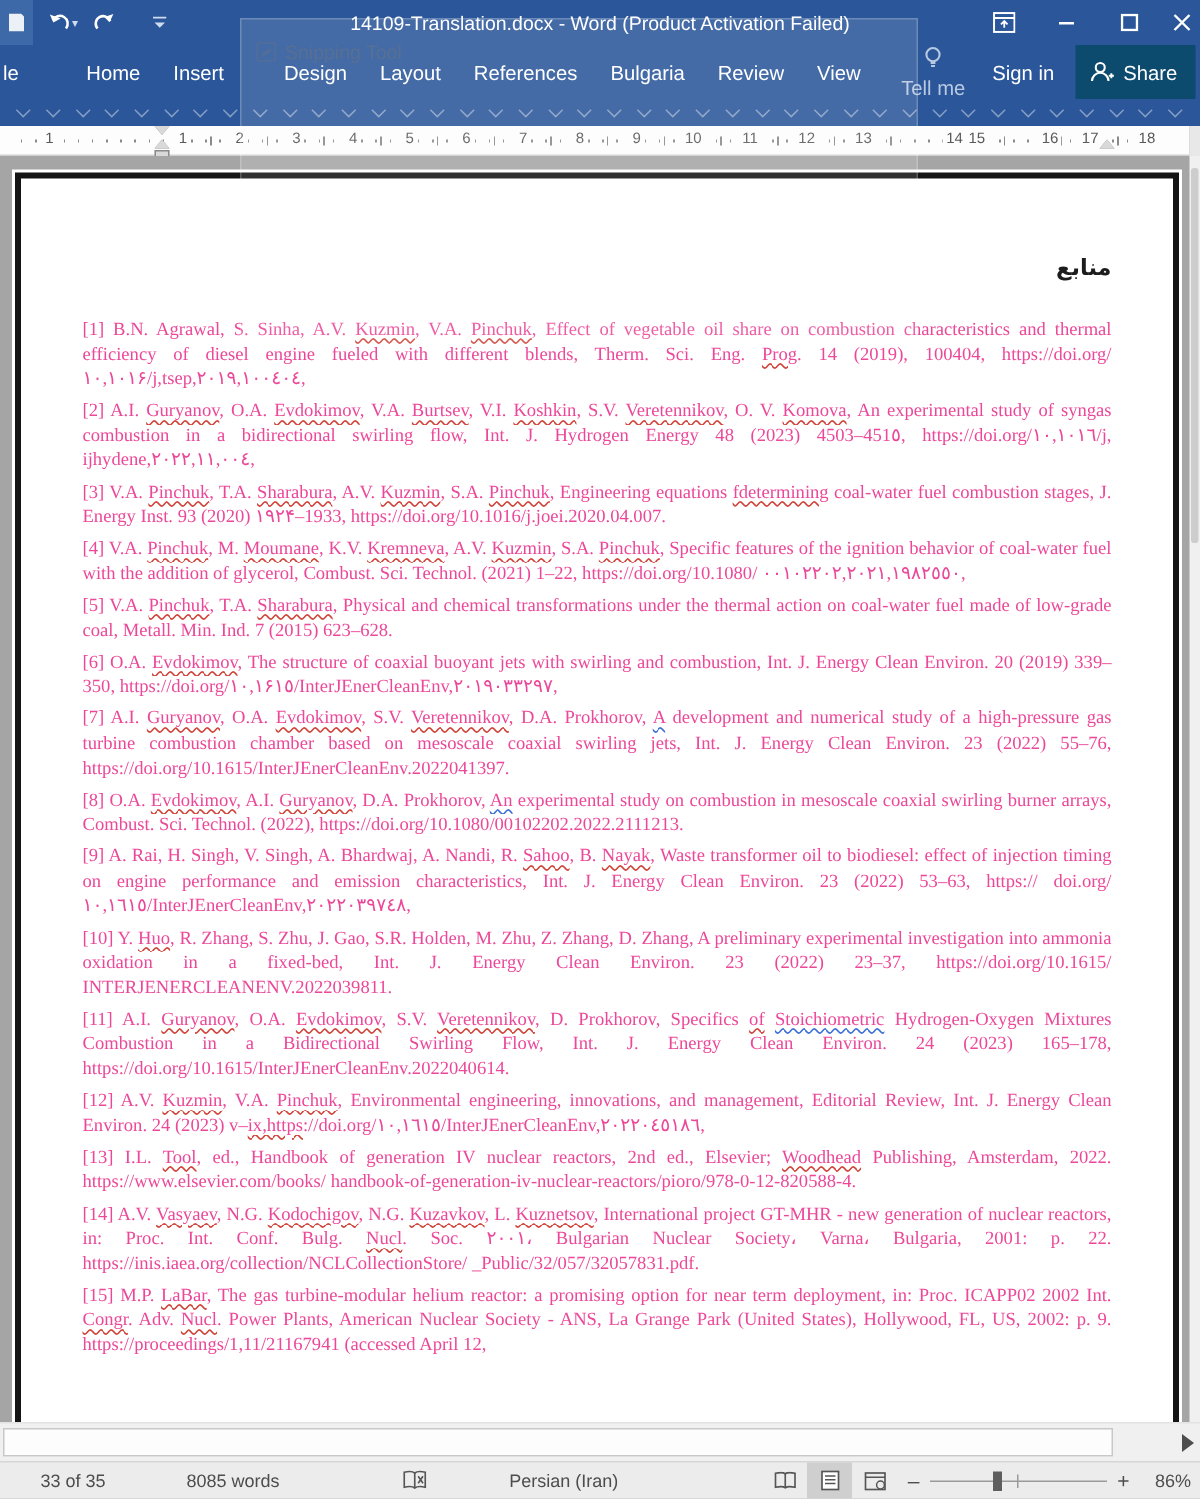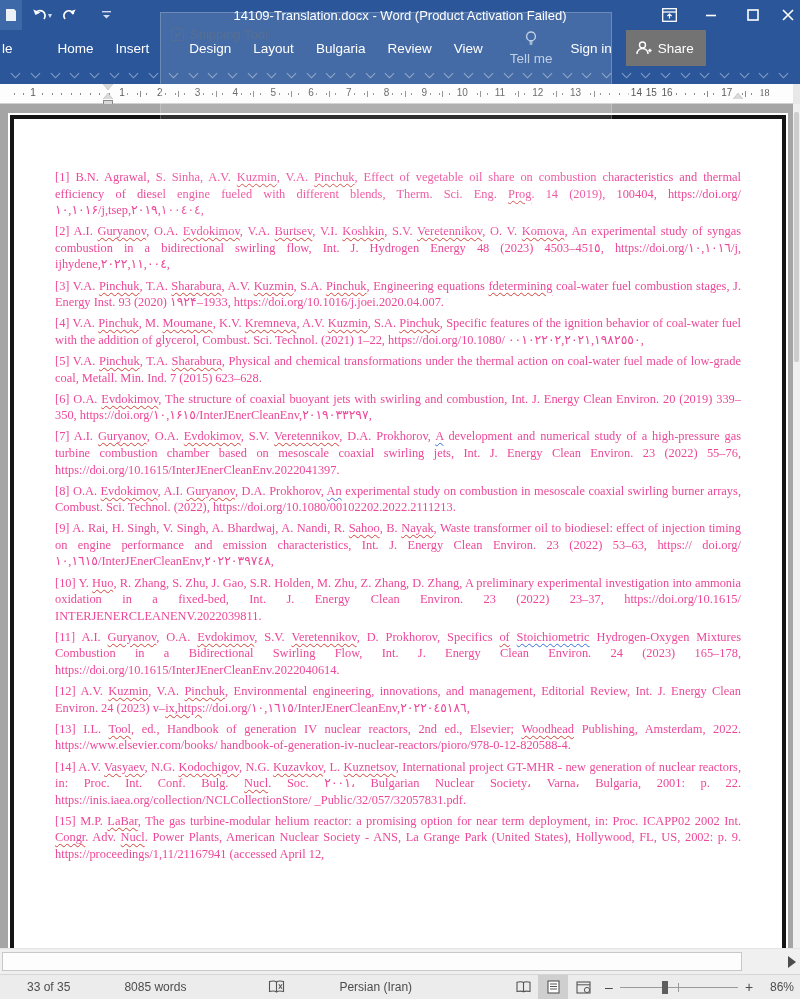--- a/index.html
+++ b/index.html
@@ -16,21 +16,21 @@
   .win-controls { margin-left:auto; display:flex; height:100%; }
   .win-btn { width:42px; height:100%; display:flex; align-items:center; justify-content:center; color:#fff; }
   .win-btn.close { width:26px; justify-content:flex-start; padding-left:8px; }
 
   
   .tabrow { position:absolute; left:0; top:30px; width:800px; height:36px; background:#2b579a; display:flex; align-items:center; color:#fff; font-size:13.5px; }
   .tab { padding:0 11px; height:100%; display:flex; align-items:center; white-space:nowrap; }
   .tab.file-partial { padding:0 8px 0 2px; }
   .tellme { display:flex; align-items:center; gap:5px; color:#b9c9e2; padding:0 8px; margin-left:8px;flex-direction:column; }
   .signin { padding:0 10px; }
-  .share { background:#737373; height:100%; display:flex; align-items:center; gap:6px; padding:0 12px 0 10px; margin-left:4px; flex:0 0 auto; }
+  .share { background:#0c4a6e; height:100%; display:flex; align-items:center; gap:6px; padding:0 12px 0 10px; margin-left:4px; flex:0 0 auto; }
 
   
   .chevrons { position:absolute; left:0; top:66px; width:800px; height:18px; background:#2b579a; display:flex; align-items:center; justify-content:space-around; padding:0 6px; }
   .chev { width:7px; height:7px; border-left:1.5px solid rgba(255,255,255,.42); border-bottom:1.5px solid rgba(255,255,255,.42); transform:rotate(-45deg); margin-top:-3px; }
 
   
   .ruler { position:absolute; left:0; top:84px; width:793px; height:20px; background:#fdfdfd; border-bottom:1px solid #d0d0d0; overflow:visible; }
   .ruler-ticks { position:absolute; left:14px; right:30px; top:9px; height:2px;
      background:repeating-linear-gradient(to right,#8a8a8a 0 1px,transparent 1px 9.45px); }
   .ruler-ticks2 { position:absolute; left:140px; right:40px; top:7px; height:6px;
@@ -137,20 +137,21 @@
     </div>
   </div>
 </div>
 
 <div class="tabrow">
   <div class="tab file-partial">le</div>
   <div class="tab" style="margin-left:26px">Home</div>
   <div class="tab">Insert</div>
   <div class="tab" style="margin-left:18px">Design</div>
   <div class="tab">Layout</div>
+  <div class="tab">References</div>
   <div class="tab">Bulgaria</div>
   <div class="tab">Review</div>
   <div class="tab">View</div>
   <div class="tellme">
     <span>
       <svg width="12" height="15" viewBox="0 0 12 15">
           <circle cx="6" cy="5.4" r="4.4" fill="none" stroke="#b9c9e2" stroke-width="1.4"></circle>
           <path d="M4.4 11 h3.2 M4.7 13 h2.6" stroke="#b9c9e2" stroke-width="1.3"></path>
         </svg>
     </span>
@@ -225,35 +226,36 @@
       <span class="ruler-num" style="left: 311px;">6</span>
       <span class="ruler-num" style="left: 348.8px;">7</span>
       <span class="ruler-num" style="left: 386.6px;">8</span>
       <span class="ruler-num" style="left: 424.4px;">9</span>
       <span class="ruler-num" style="left: 462.2px;">10</span>
       <span class="ruler-num" style="left: 500px;">11</span>
       <span class="ruler-num" style="left: 537.8px;">12</span>
       <span class="ruler-num" style="left: 575.6px;">13</span>
       <span class="ruler-num" style="left: 613.4px; margin-left: 23px;">14</span>
       <span class="ruler-num" style="left: 651.2px;">15</span>
-      <span class="ruler-num" style="left: 667px;">16</span>
+      <span class="ruler-num" style="left: 700px;">16</span>
       <span class="ruler-num" style="left: 726.8px;">17</span>
-      <span class="ruler-num" style="left: 764.6px; font-family: Liberation Serif, serif;">18</span>
+      <span class="ruler-num" style="left: 764.6px;">18</span>
     </div>
   <div class="ind-left-top"></div>
   <div class="ind-left-bot"></div>
   <div class="ind-left-box"></div>
   <div class="ind-right"></div>
 </div>
 <div class="ruler-corner"></div>
 
 <div class="docarea">
   <div class="page">
     <div class="page-border"></div>
     <div class="page-content">
+      <div class="doc-heading">منابع</div>
       <p class="ref"><span>[1] B.N. Agrawal, S. Sinha, A.V. </span><span class="sq-r">Kuzmin</span><span>, V.A. </span><span class="sq-r">Pinchuk</span><span>, Effect of vegetable oil share on combustion characteristics and thermal efficiency of diesel engine fueled with different blends, Therm. Sci. Eng. </span><span class="sq-r">Prog</span><span>. 14 (2019), 100404, https://doi.org/ ١٠,١٠١۶/j,tsep,٢٠١٩,١٠٠٤٠٤,</span></p>
       <p class="ref"><span>[2] A.I. </span><span class="sq-r">Guryanov</span><span>, O.A. </span><span class="sq-r">Evdokimov</span><span>, V.A. </span><span class="sq-r">Burtsev</span><span>, V.I. </span><span class="sq-r">Koshkin</span><span>, S.V. </span><span class="sq-r">Veretennikov</span><span>, O. V. </span><span class="sq-r">Komova</span><span>, An experimental study of syngas combustion in a bidirectional swirling flow, Int. J. Hydrogen Energy 48 (2023) 4503–451٥, https://doi.org/١٠,١٠١٦/j, ijhydene,٢٠٢٢,١١,٠٠٤,</span></p>
       <p class="ref"><span>[3] V.A. </span><span class="sq-r">Pinchuk</span><span>, T.A. </span><span class="sq-r">Sharabura</span><span>, A.V. </span><span class="sq-r">Kuzmin</span><span>, S.A. </span><span class="sq-r">Pinchuk</span><span>, Engineering equations </span><span class="sq-r">fdetermining</span><span> coal-water fuel combustion stages, J. Energy Inst. 93 (2020) ١٩٢۴–1933, https://doi.org/10.1016/j.joei.2020.04.007.</span></p>
       <p class="ref"><span>[4] V.A. </span><span class="sq-r">Pinchuk</span><span>, M. </span><span class="sq-r">Moumane</span><span>, K.V. </span><span class="sq-r">Kremneva</span><span>, A.V. </span><span class="sq-r">Kuzmin</span><span>, S.A. </span><span class="sq-r">Pinchuk</span><span>, Specific features of the ignition behavior of coal-water fuel with the addition of glycerol, Combust. Sci. Technol. (2021) 1–22, https://doi.org/10.1080/ ٠٠١٠٢٢٠٢,٢٠٢١,١٩٨٢٥٥٠,</span></p>
       <p class="ref"><span>[5] V.A. </span><span class="sq-r">Pinchuk</span><span>, T.A. </span><span class="sq-r">Sharabura</span><span>, Physical and chemical transformations under the thermal action on coal-water fuel made of low-grade coal, Metall. Min. Ind. 7 (2015) 623–628.</span></p>
       <p class="ref"><span>[6] O.A. </span><span class="sq-r">Evdokimov</span><span>, The structure of coaxial buoyant jets with swirling and combustion, Int. J. Energy Clean Environ. 20 (2019) 339–350, https://doi.org/١٠,١۶١٥/InterJEnerCleanEnv,٢٠١٩٠٣٣٢٩٧,</span></p>
       <p class="ref"><span>[7] A.I. </span><span class="sq-r">Guryanov</span><span>, O.A. </span><span class="sq-r">Evdokimov</span><span>, S.V. </span><span class="sq-r">Veretennikov</span><span>, D.A. Prokhorov, </span><span class="sq-b">A</span><span> development and numerical study of a high-pressure gas turbine combustion chamber based on mesoscale coaxial swirling jets, Int. J. Energy Clean Environ. 23 (2022) 55–76, https://doi.org/10.1615/InterJEnerCleanEnv.2022041397.</span></p>
       <p class="ref"><span>[8] O.A. </span><span class="sq-r">Evdokimov</span><span>, A.I. </span><span class="sq-r">Guryanov</span><span>, D.A. Prokhorov, </span><span class="sq-b">An</span><span> experimental study on combustion in mesoscale coaxial swirling burner arrays, Combust. Sci. Technol. (2022), https://doi.org/10.1080/00102202.2022.2111213.</span></p>
       <p class="ref"><span>[9] A. Rai, H. Singh, V. Singh, A. Bhardwaj, A. Nandi, R. </span><span class="sq-r">Sahoo</span><span>, B. </span><span class="sq-r">Nayak</span><span>, Waste transformer oil to biodiesel: effect of injection timing on engine performance and emission characteristics, Int. J. Energy Clean Environ. 23 (2022) 53–63, https:// doi.org/١٠,١٦١٥/InterJEnerCleanEnv,٢٠٢٢٠٣٩٧٤٨,</span></p>
       <p class="ref"><span>[10] Y. </span><span class="sq-r">Huo</span><span>, R. Zhang, S. Zhu, J. Gao, S.R. Holden, M. Zhu, Z. Zhang, D. Zhang, A preliminary experimental investigation into ammonia oxidation in a fixed-bed, Int. J. Energy Clean Environ. 23 (2022) 23–37, https://doi.org/10.1615/ INTERJENERCLEANENV.2022039811.</span></p>

